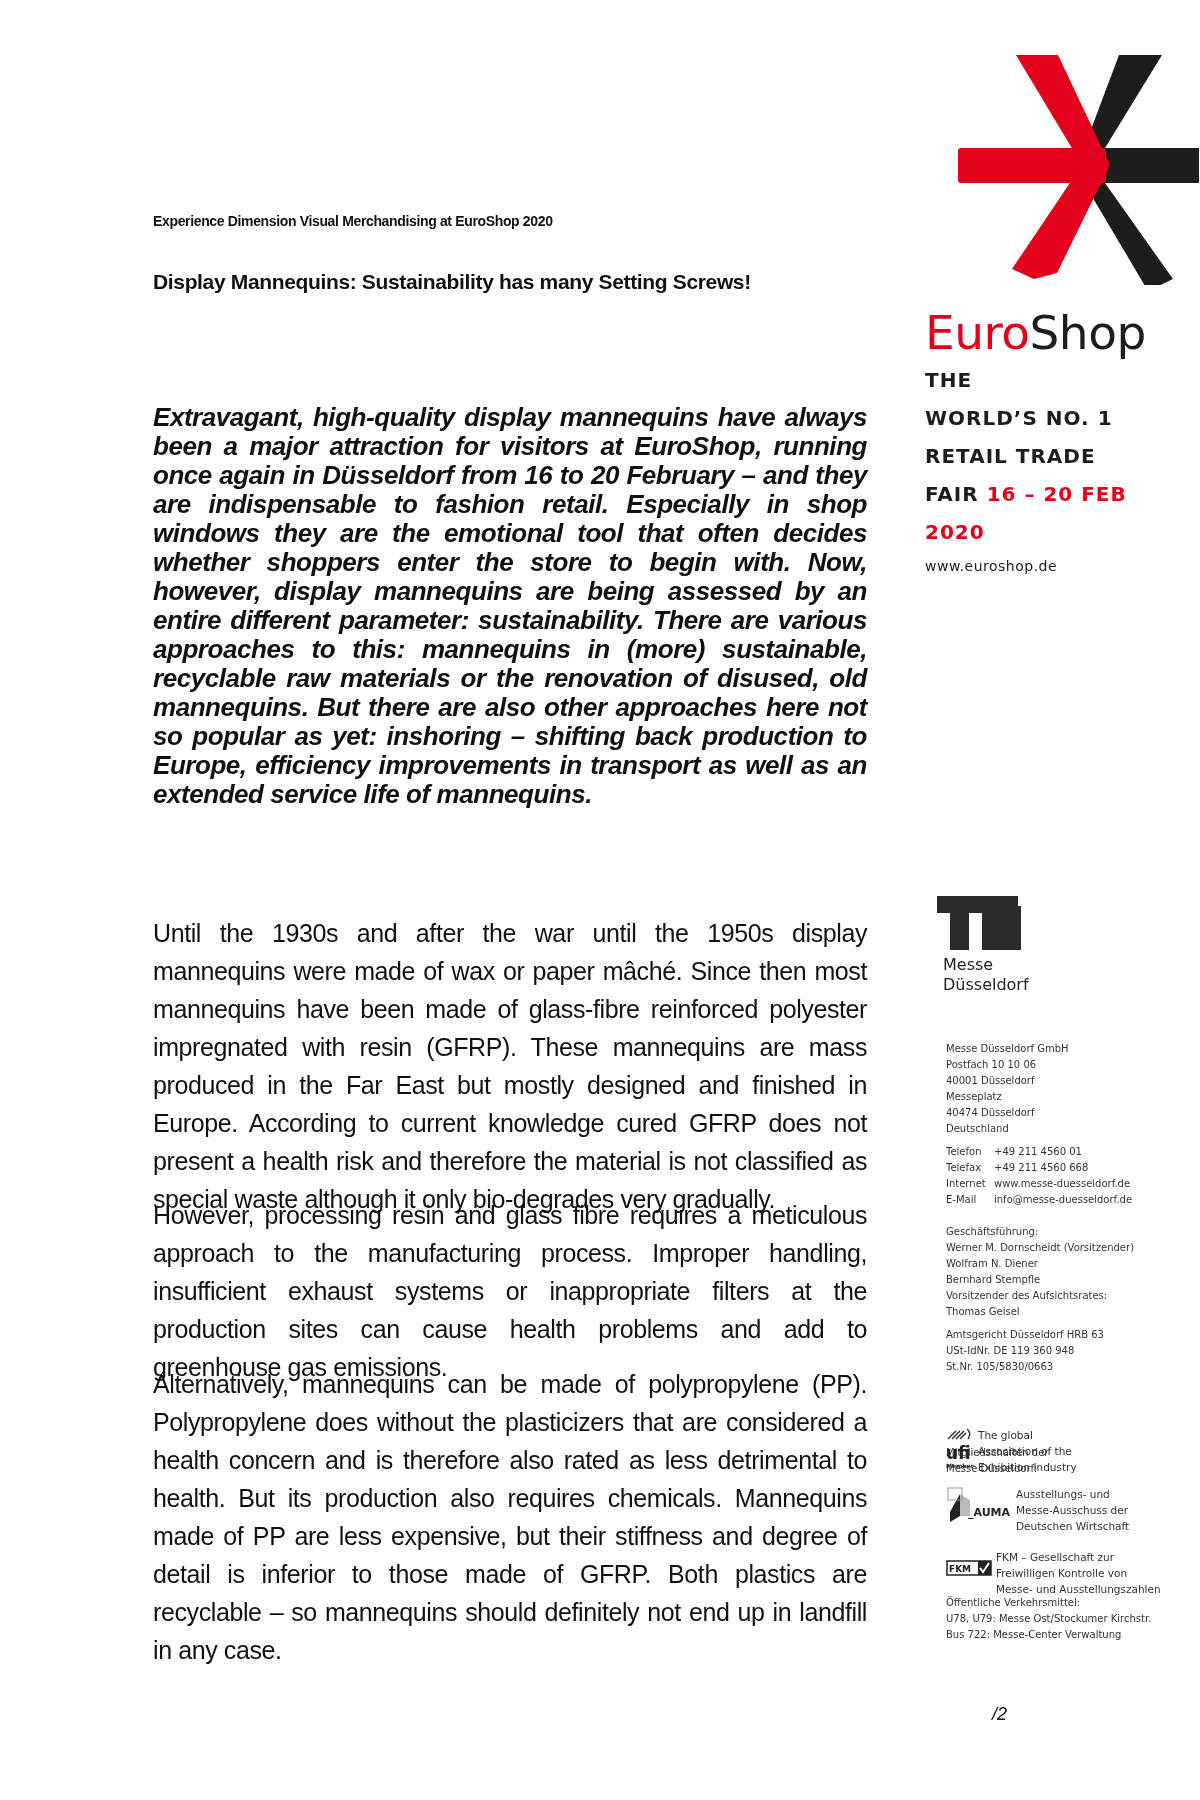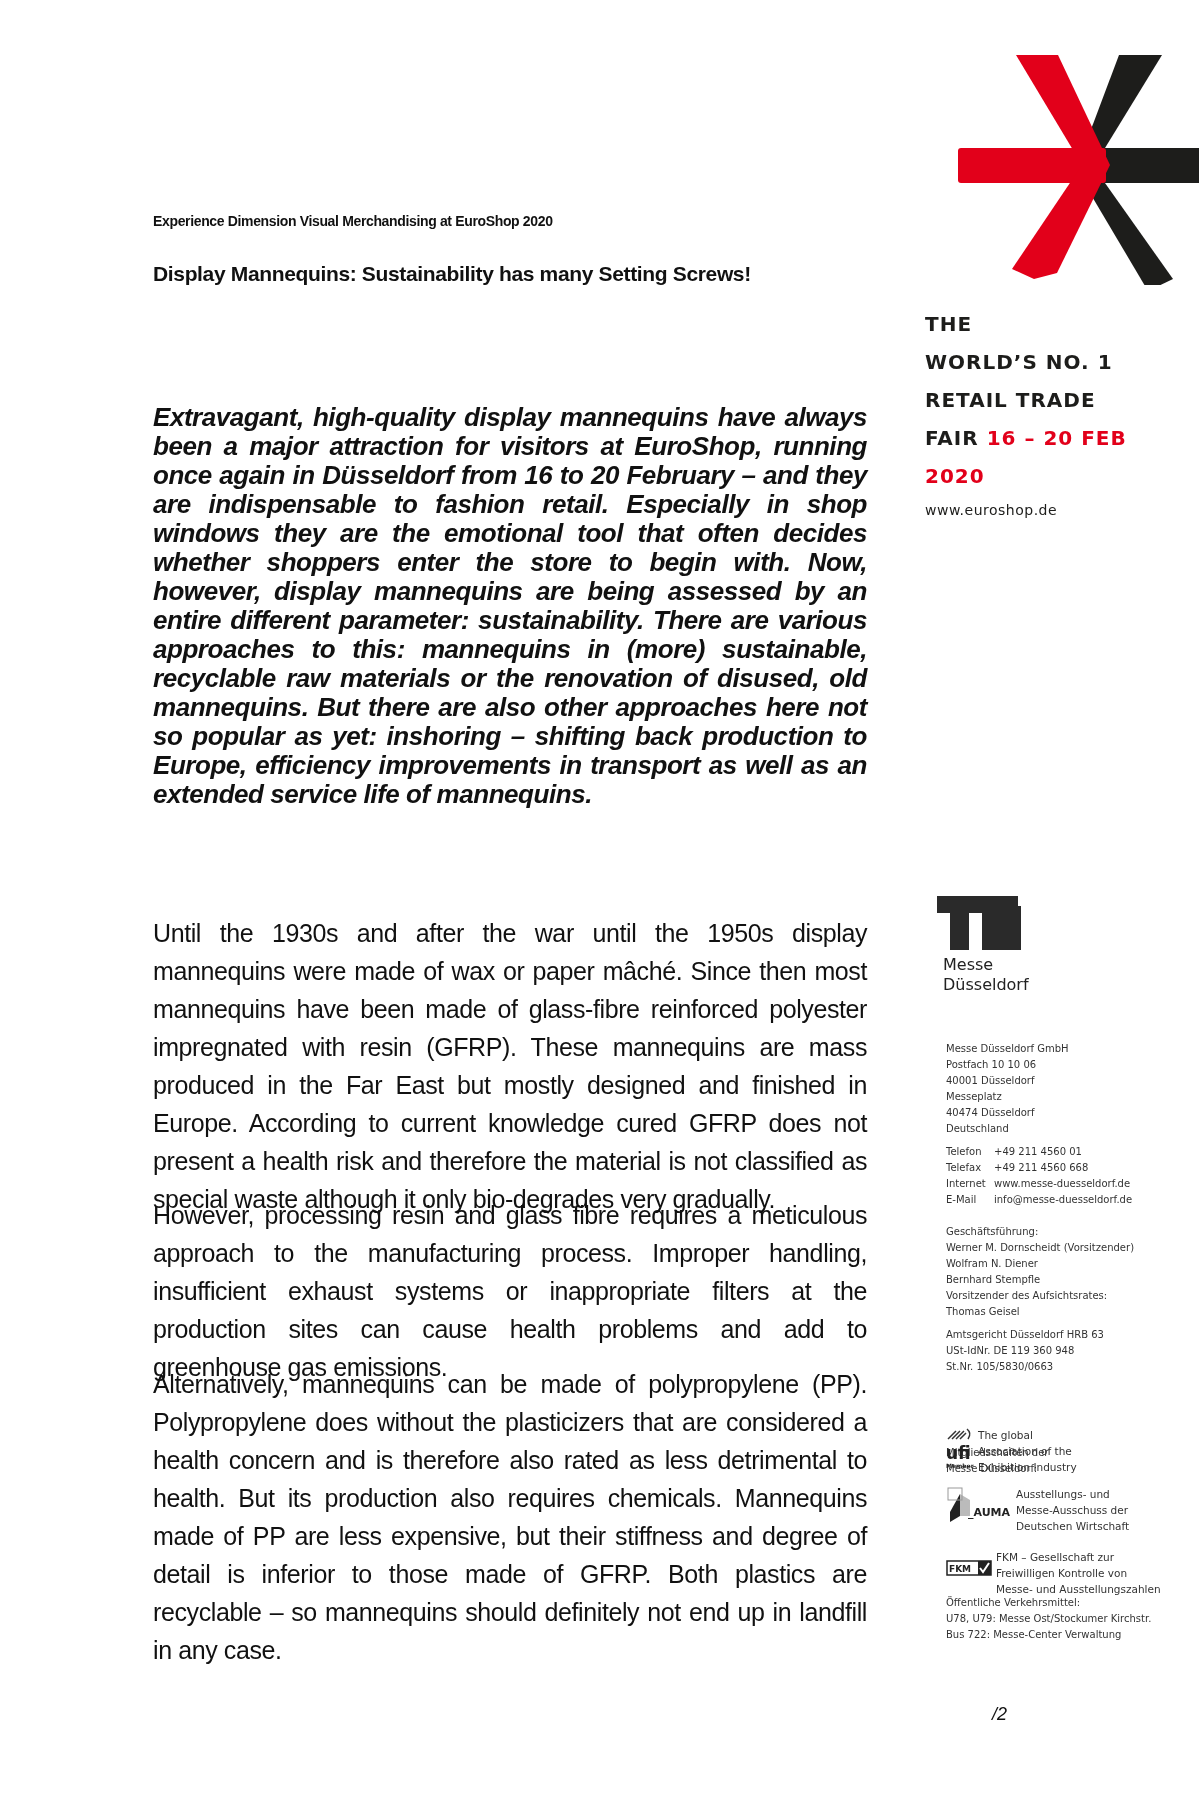--- a/index.html
+++ b/index.html
@@ -1,19 +1,19 @@
 <!DOCTYPE html>
 <html><head>
 <meta charset="utf-8">
 <style>
   html, body { margin: 0; padding: 0; background: #ffffff; }
   body { width: 1200px; height: 1800px; position: relative; overflow: hidden; color: #111111; }
   .main { position: absolute; left: 153px; width: 714px; font-family: "Liberation Sans", sans-serif; }
   .h1 { position: absolute; left: 153px; top: 213px; width: 740px; font-family: "Liberation Sans", sans-serif; font-weight: bold; font-size: 14px; letter-spacing: -0.35px; color: #111; white-space: nowrap; }
-  .h2 { position: absolute; left: 153px; top: 262px; width: 740px; font-family: "Liberation Sans", sans-serif; font-weight: bold; font-size: 21px; letter-spacing: -0.35px; color: #111; white-space: nowrap; }
+  .h2 { position: absolute; left: 153px; top: 270px; width: 740px; font-family: "Liberation Sans", sans-serif; font-weight: bold; font-size: 21px; letter-spacing: -0.35px; color: #111; white-space: nowrap; }
   .lead { top: 403px; font-style: italic; font-weight: bold; font-size: 26px; line-height: 29px; text-align: justify; letter-spacing: -0.45px; margin: 0; }
   .body-p { font-size: 25px; line-height: 38px; text-align: justify; letter-spacing: -0.4px; margin: 0; color: #111; }
   .p1 { top: 914px; }
   .p2 { top: 1196px; }
   .p3 { top: 1365px; }
   .pageno { position: absolute; left: 992px; top: 1704px; font-family: "Liberation Sans", sans-serif; font-style: italic; font-size: 18px; color: #111; }
 
   
   .logo { position: absolute; left: 950px; top: 55px; width: 250px; height: 230px; }
   .brand { position: absolute; left: 925px; top: 305px; width: 270px; font-family: "DejaVu Sans", sans-serif; }
@@ -63,20 +63,21 @@
   <polygon points="169,0 212,0 155,93 134,93" fill="#1d1d1b"></polygon>
   <rect x="150" y="93" width="99" height="35" fill="#1d1d1b"></rect>
   <polygon points="134,128 155,128 223,224 198,236" fill="#1d1d1b"></polygon>
 
   <polygon points="66,0 108,0 160,110 132,110" fill="#e2001a"></polygon>
   <rect x="8" y="93" width="148" height="35" rx="3" fill="#e2001a"></rect>
   <polygon points="132,110 160,110 107,218 84,224 62,214" fill="#e2001a"></polygon>
 </svg>
 
 <div class="brand">
+  <div class="brand-name"><span class="euro">Euro</span><span class="shop">Shop</span></div>
   <div class="tag">THE</div>
   <div class="tag">WORLD’S NO. 1</div>
   <div class="tag">RETAIL TRADE</div>
   <div class="tag"><span>FAIR </span><span class="red">16 – 20 FEB</span></div>
   <div class="tag"><span class="red">2020</span></div>
   <div class="url">www.euroshop.de</div>
 </div>
 
 <svg class="md-logo" viewBox="0 0 100 54">
   <rect x="0" y="0" width="45" height="17" fill="#2a2a2a"></rect>

